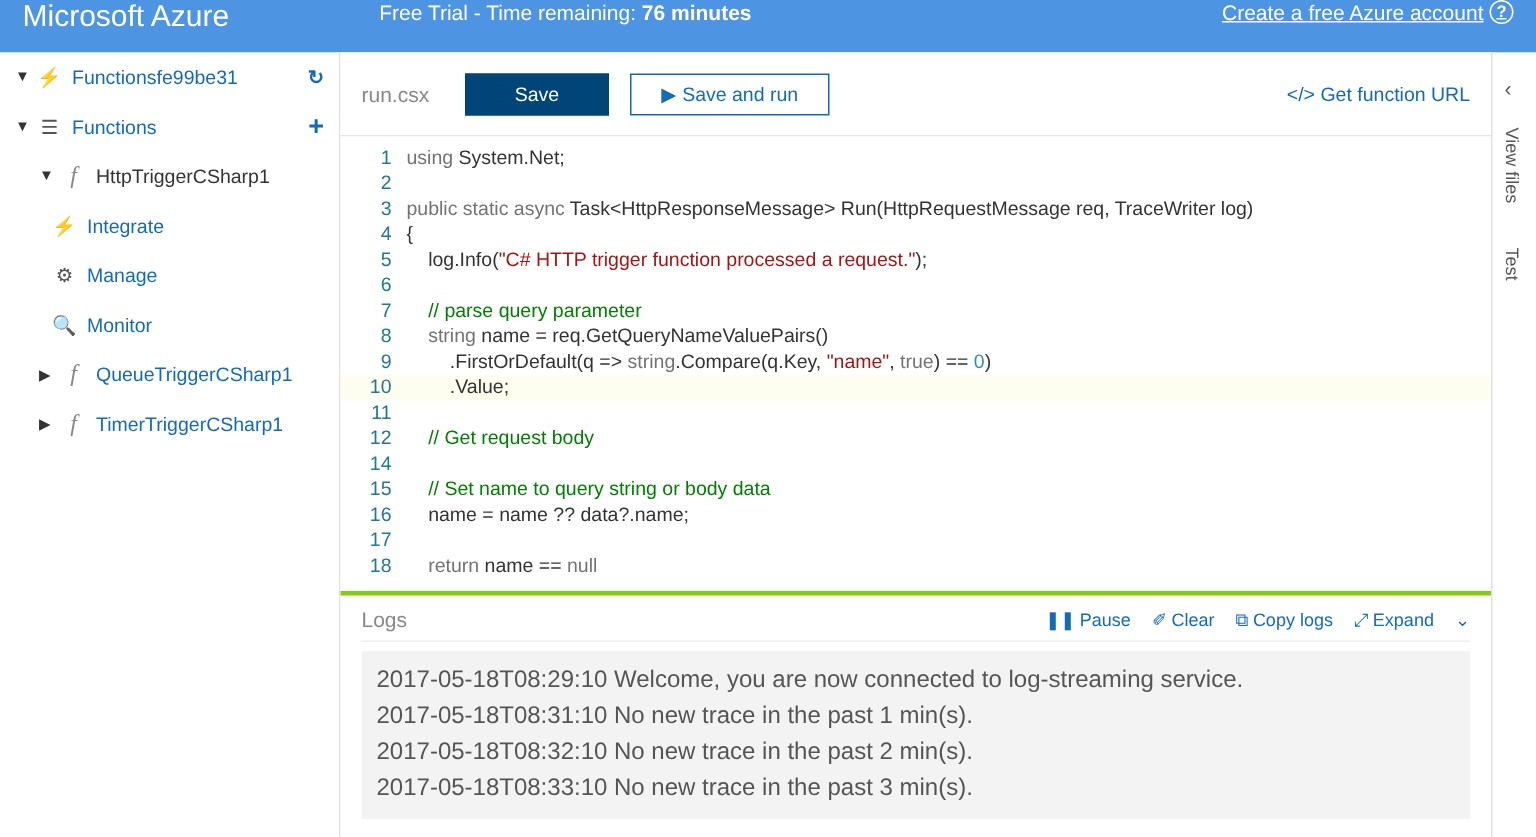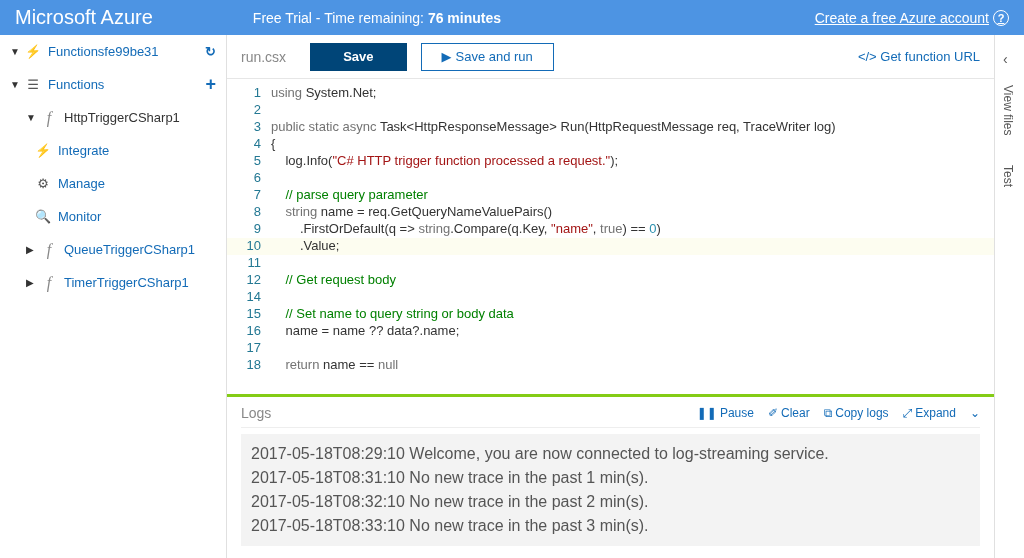--- a/index.html
+++ b/index.html
@@ -1,19 +1,19 @@
 <!DOCTYPE html>
 <html><head>
 <meta charset="utf-8">
 <style>
 * { margin: 0; padding: 0; box-sizing: border-box; font-family: "Segoe UI", Arial, sans-serif; }
 body { width: 1024px; height: 558px; overflow: hidden; background: #fff; font-size: 13px; color: #333; }
 
 
-.topbar { height: 35px; background: #4d94e3; color: #fff; display: flex; align-items: center; padding: 0 15px; }
+.topbar { height: 35px; background: #4d94e3; color: #fff; display: flex; align-items: flex-start; padding: 0 15px; }
 .brand { font-size: 20px; font-weight: 300; margin-right: 100px; }
 .trial { font-size: 14px; }
 .trial .bold { font-weight: 700; }
 .create-link { margin-left: auto; text-decoration: underline; font-size: 14px; cursor: pointer; display: flex; align-items: center; gap: 4px; }
 .qmark { display: inline-flex; width: 16px; height: 16px; border: 1.5px solid #fff; border-radius: 50%; align-items: center; justify-content: center; font-size: 11px; font-weight: bold; }
 
 
 .shell { display: flex; height: 523px; }
 .sidebar { width: 227px; border-right: 1px solid #e0e0e0; background: #fff; overflow-y: auto; }
 .main { flex: 1; display: flex; flex-direction: column; background: #f7f7f7; }
@@ -26,24 +26,24 @@
 .srow.active { color: #333; }
 .caret { width: 10px; font-size: 10px; color: #333; margin-right: 4px; }
 .sicon { width: 18px; display: inline-flex; align-items: center; justify-content: center; margin-right: 6px; color: #555; }
 .sicon.fn { color: #f5a623; }
 .sicon.fx { font-style: italic; font-family: serif; font-size: 16px; color: #888; }
 .srow .spacer { flex: 1; }
 .refresh, .plus { color: #136bb7; font-weight: bold; cursor: pointer; }
 .plus { font-size: 18px; }
 
 
-.toolbar { height: 44px; background: #fff; border-bottom: 1px solid #e6e6e6; display: flex; align-items: center; padding: 0 14px; gap: 14px; }
+.toolbar { height: 56px; background: #fff; border-bottom: 1px solid #e6e6e6; display: flex; align-items: center; padding: 0 14px; gap: 14px; }
 .filename { color: #888; font-size: 14px; margin-right: 10px; }
 .btn { height: 28px; padding: 0 32px; font-size: 13px; cursor: pointer; display: inline-flex; align-items: center; gap: 4px; }
-.btn.primary { background: #004578; color: #fff; border: 1px solid #004578; font-weight: bold; }
+.btn.primary { background: #004578; color: #fff; border: 1px solid #004578; }
 .btn.outline { background: #fff; color: #136bb7; border: 1px solid #136bb7; padding: 0 20px; }
 .funcurl { margin-left: auto; color: #136bb7; font-size: 13px; cursor: pointer; }
 
 
 .editor { background: #fff; flex: 1; overflow: auto; font-family: Consolas, monospace; font-size: 13px; padding: 6px 0; }
 .eline { display: flex; min-height: 17px; }
 .lineno { width: 44px; text-align: right; padding-right: 10px; color: #237893; user-select: none; }
 .code { white-space: pre; color: #333; }
 .eline.hl { background: #fdfdf0; }
 .kw { color: #737373; }

